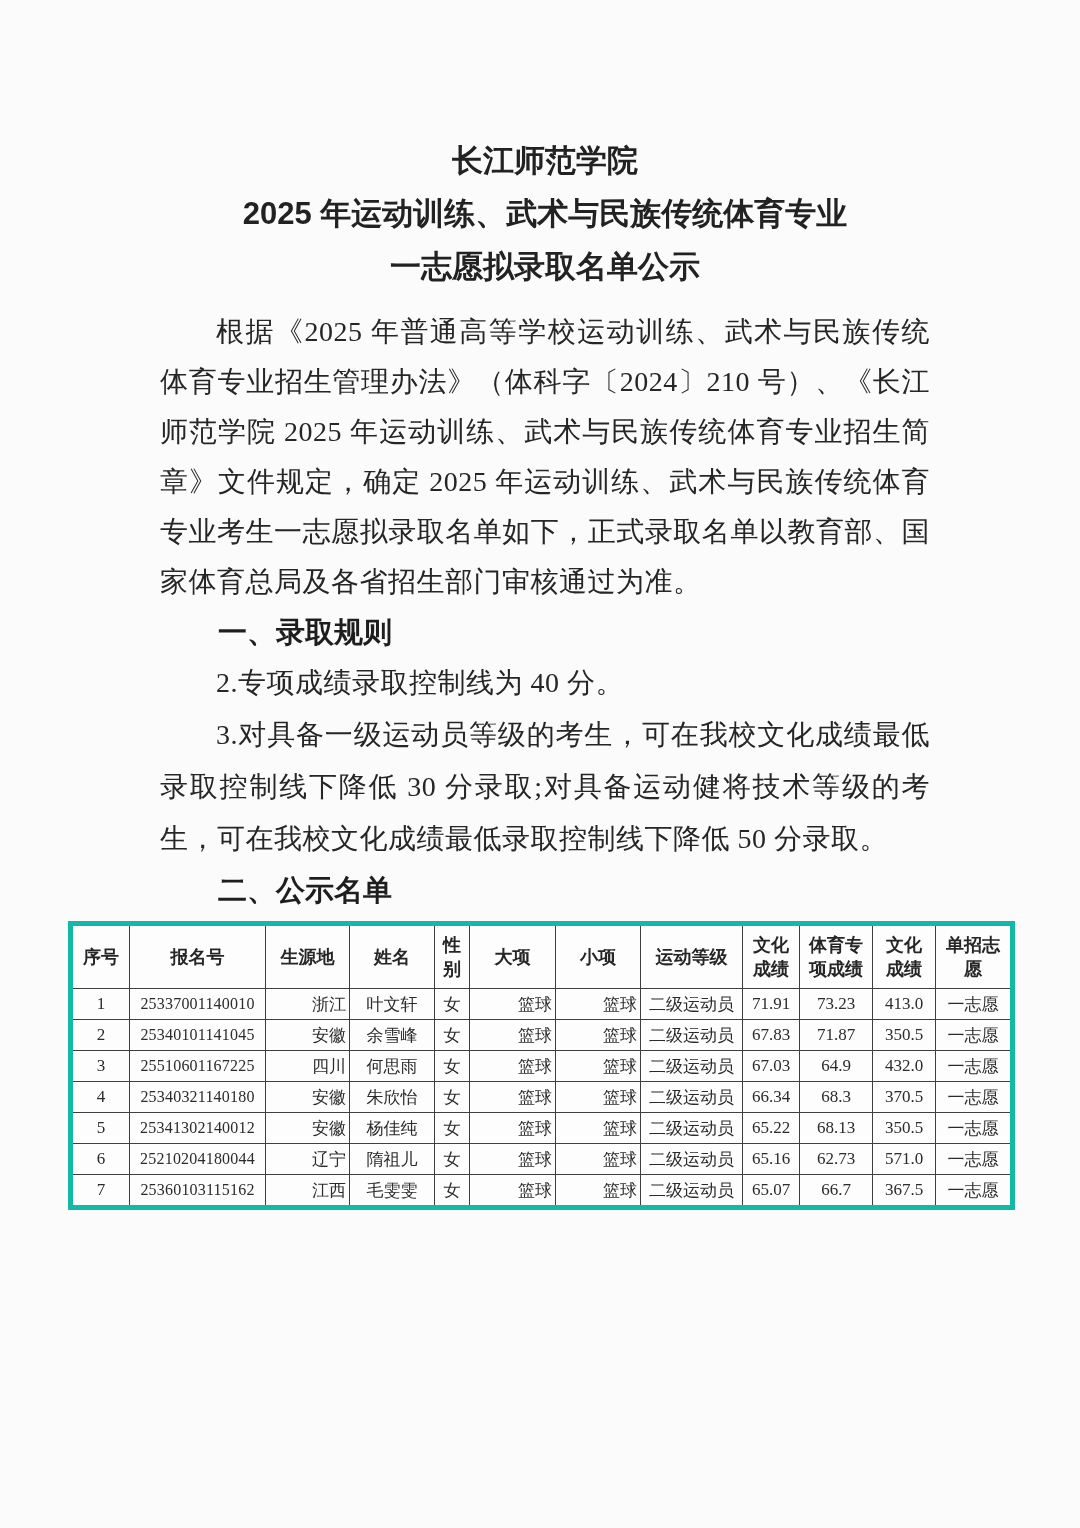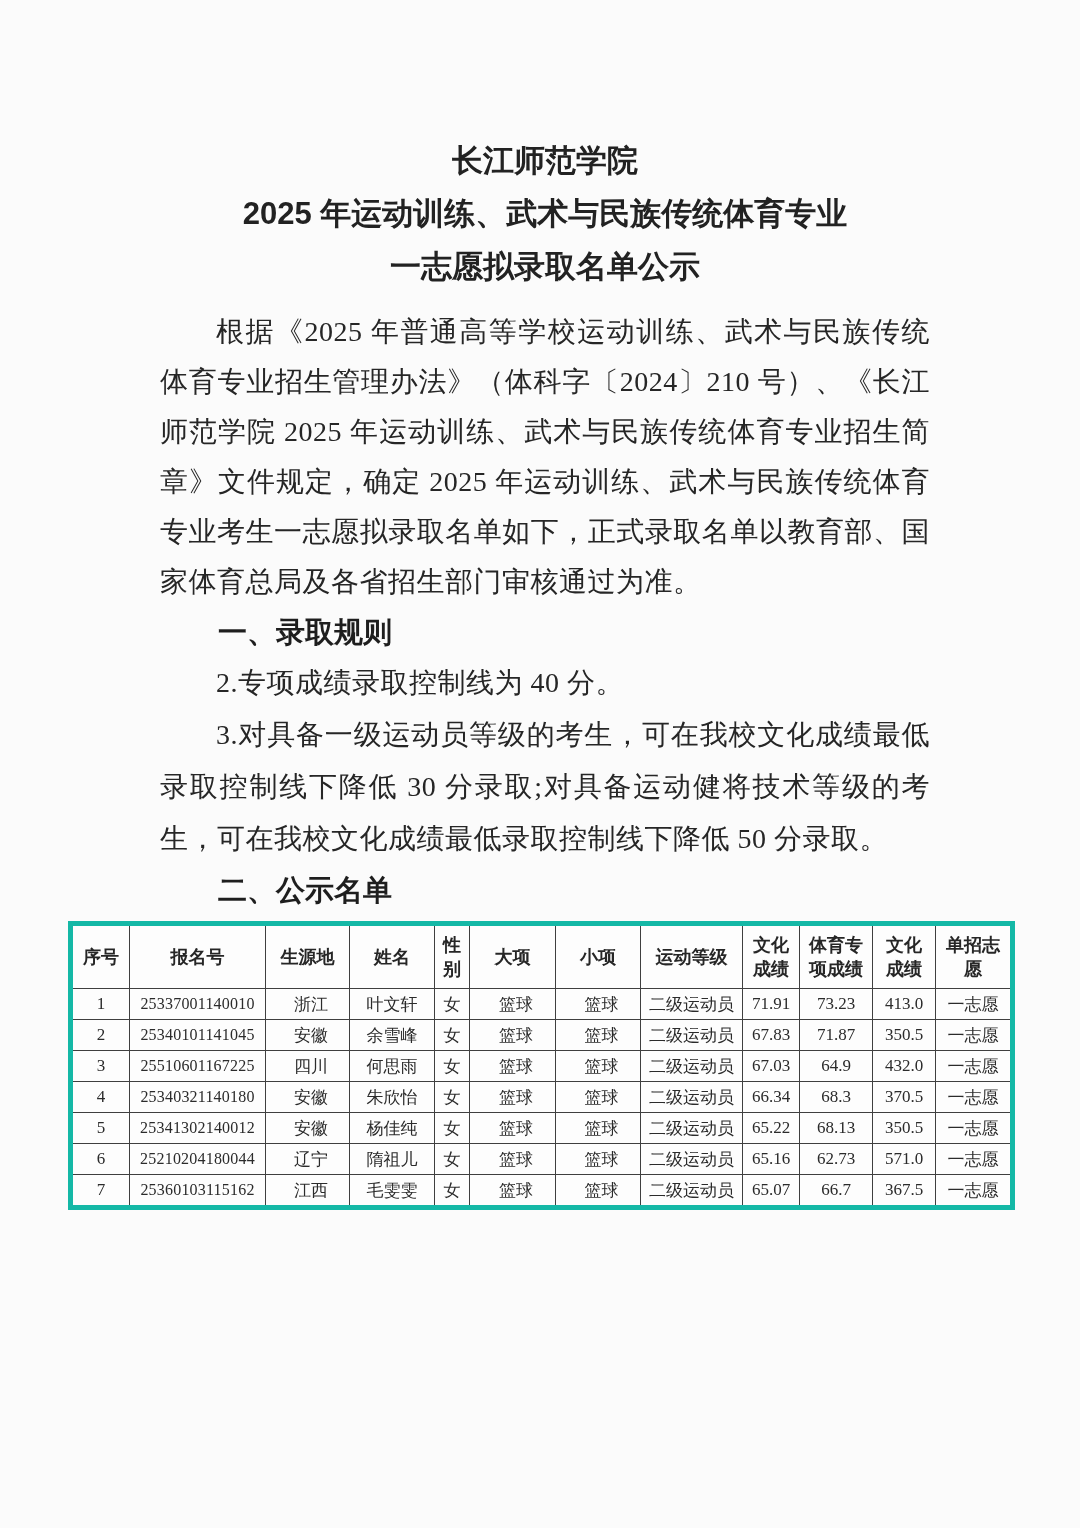--- a/index.html
+++ b/index.html
@@ -55,21 +55,21 @@
     font-size: 18px; font-weight: 700;
     height: 62px; line-height: 1.35;
     padding: 0 5px; text-align: center;
     color: #262626;
   }
   table.roster td {
     font-size: 17px; height: 30px;
     padding: 0 3px; text-align: center;
     color: #2b2b2b; white-space: nowrap;
   }
-  table.roster td.tl { text-align: center; padding-left: 10px; }
+  table.roster td.tl { text-align: right; padding-left: 10px; }
   table.roster td.regno { font-size: 16px; letter-spacing: 0.2px; }
 </style>
 </head>
 <body>
 
 <div class="page">
   <div class="content">
 
     <h1 class="doc-title">长江师范学院</h1>
     <h1 class="doc-title">2025 年运动训练、武术与民族传统体育专业</h1>

